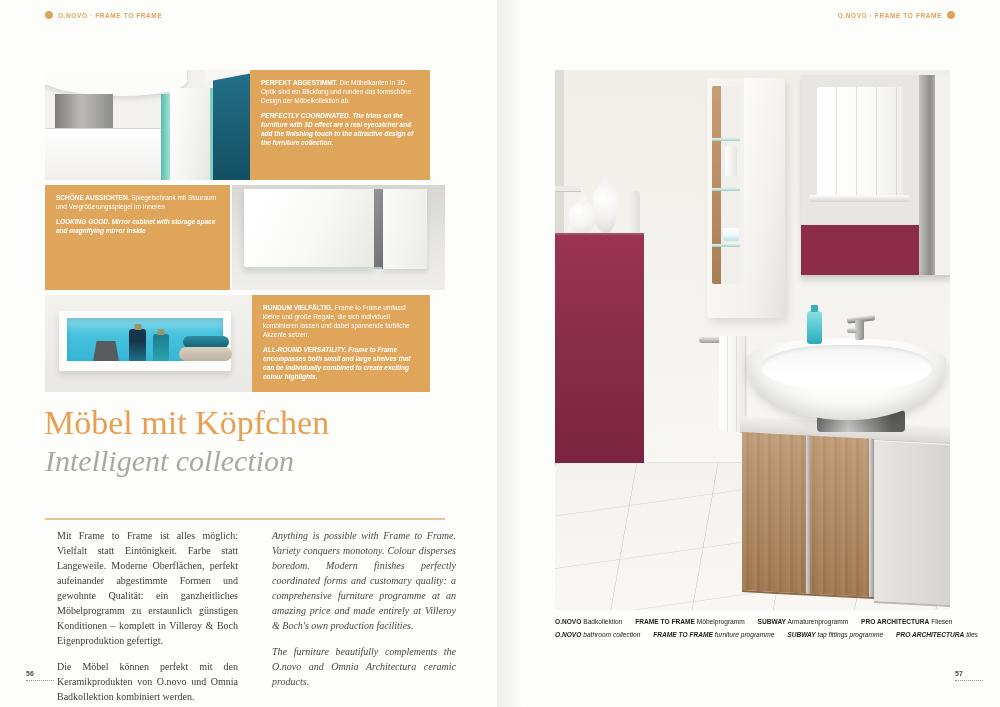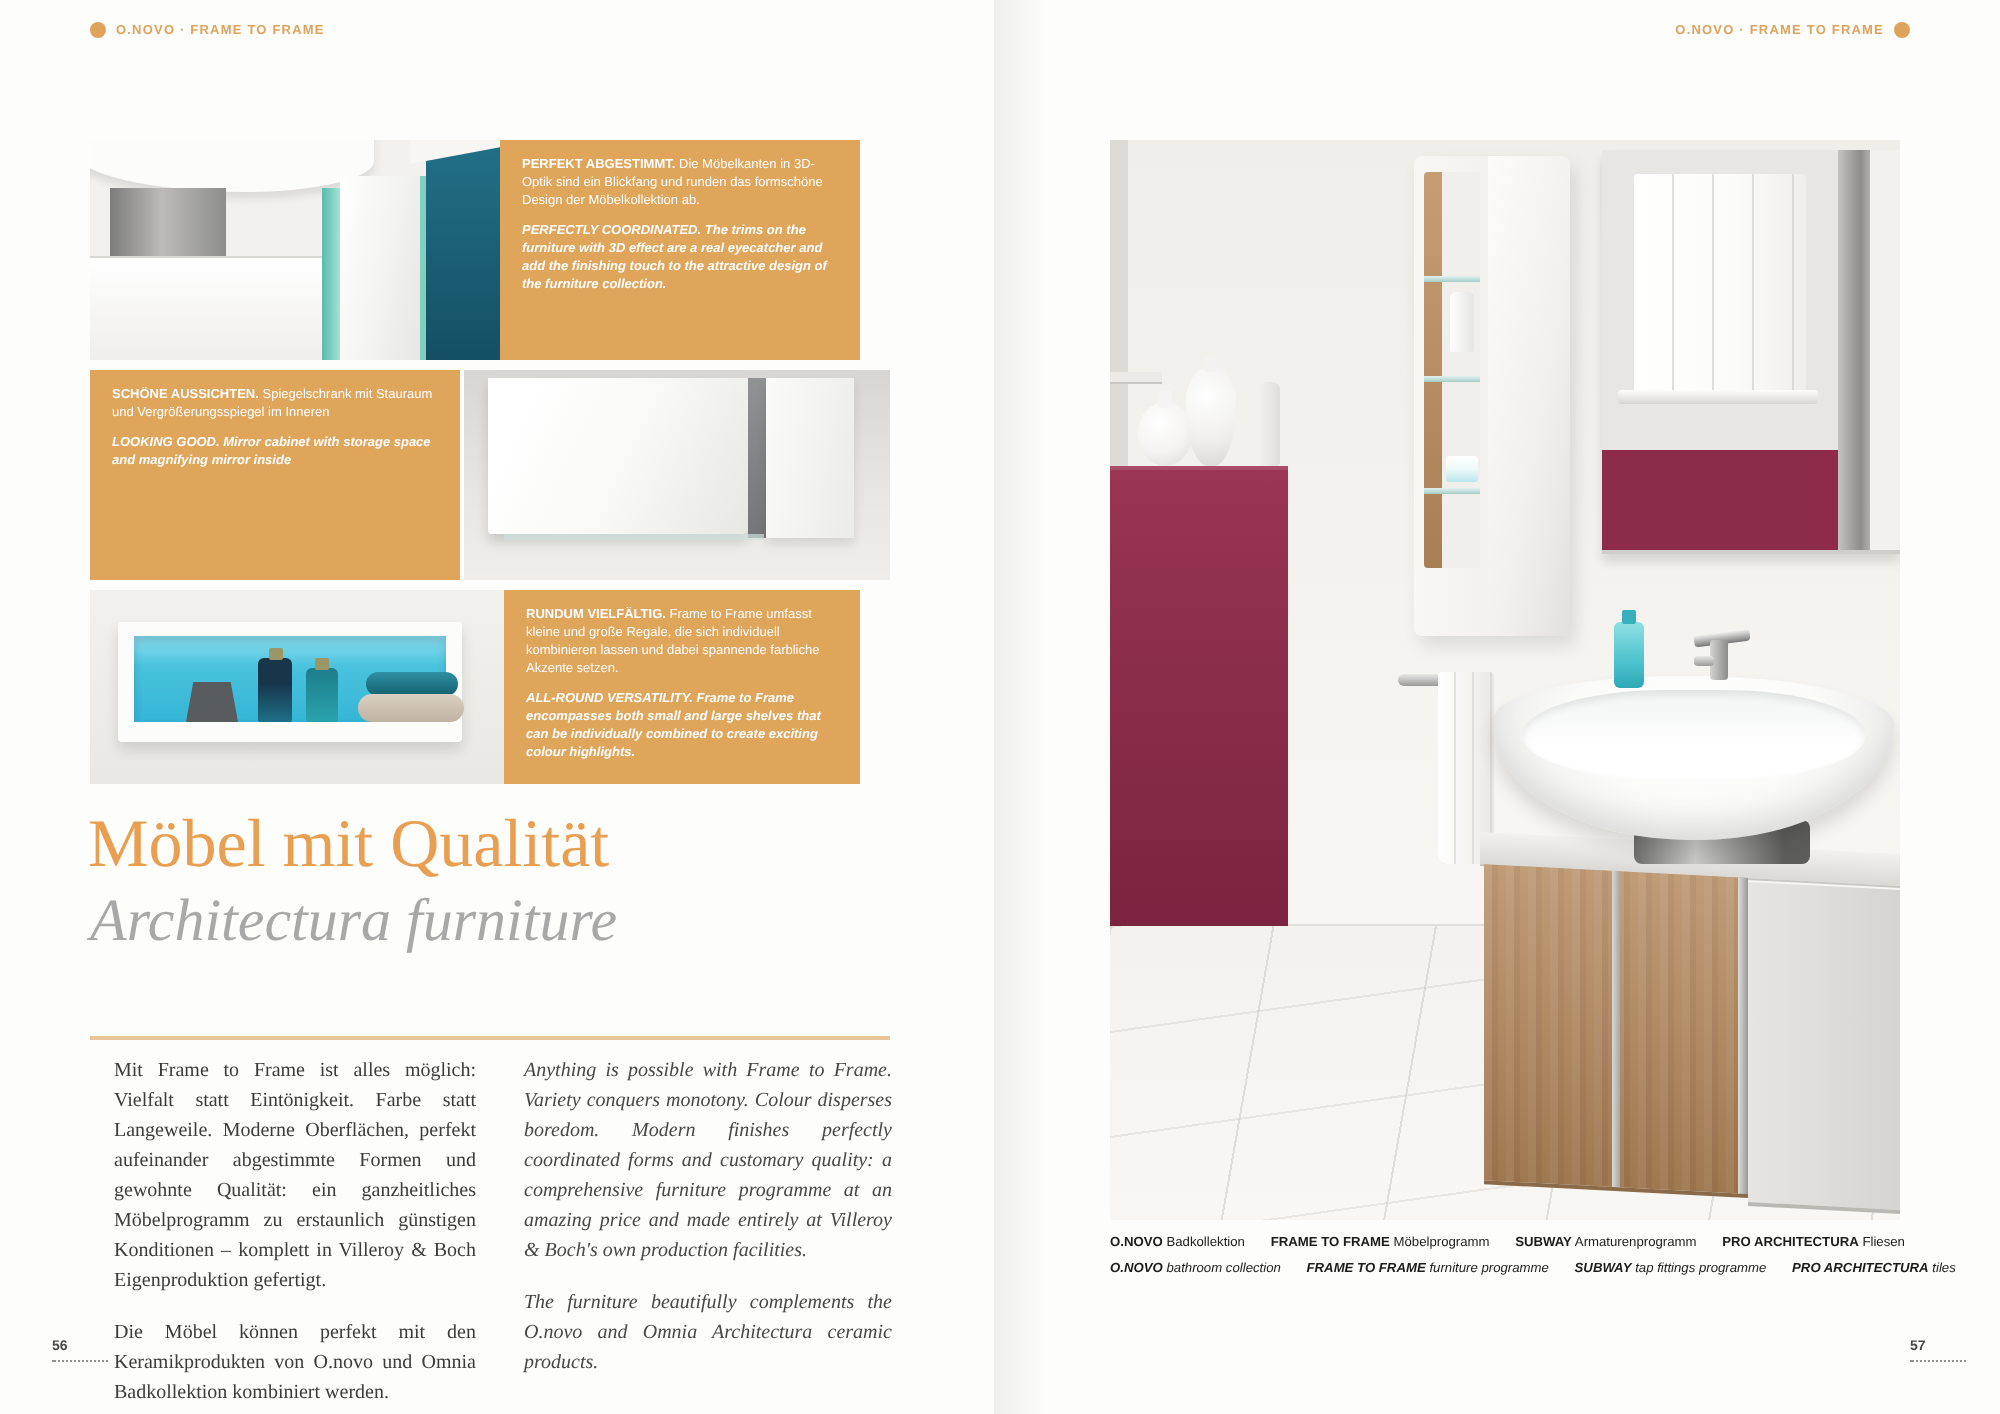--- a/index.html
+++ b/index.html
@@ -83,21 +83,21 @@
   
   .title-de{left:44px;top:404px;font-family:"Liberation Serif",serif;
     font-size:34px;color:#e89f51;}
   .title-en{left:45px;top:444px;font-family:"Liberation Serif",serif;
     font-style:italic;font-size:30px;color:#a8a8a8;}
   .rule{left:45px;top:518px;width:400px;height:2px;background:#e7c596;}
   .body-col{top:528px;font-family:"Liberation Serif",serif;font-size:10px;
     line-height:1.5;color:#3c3c3c;text-align:justify;}
   .body-col p{margin:0 0 11px 12px;}
   .col-de{left:45px;width:193px;}
-  .col-en{left:250px;width:196px;font-style:italic;color:#474747;}
+  .col-en{left:260px;width:196px;font-style:italic;color:#474747;}
 
   
   #photo-main{left:555px;top:70px;width:395px;height:540px;
     background:linear-gradient(180deg,#efeee9,#f7f6f2 70%);}
   .rp-floor{left:0;top:392px;width:395px;height:148px;
     background-image:
       repeating-linear-gradient(100deg,rgba(195,193,185,0.45) 0 1px,transparent 1px 80px),
       repeating-linear-gradient(172deg,rgba(195,193,185,0.30) 0 1px,transparent 1px 52px),
       linear-gradient(180deg,#f3f2ee,#f8f7f4);
     border-top:1px solid #e0dfda;}
@@ -249,22 +249,22 @@
       <div class="abs p3-towel-bottom"></div>
     </div>
   </div>
 </div>
 
 <div class="abs callout" id="callout-3">
   <p><span class="co-title">RUNDUM VIELFÄLTIG.</span> <span>Frame to Frame umfasst kleine und große Regale, die sich individuell kombinieren lassen und dabei spannende farbliche Akzente setzen.</span></p>
   <p class="co-en"><span class="co-title">ALL-ROUND VERSATILITY.</span> <span>Frame to Frame encompasses both small and large shelves that can be individually combined to create exciting colour highlights.</span></p>
 </div>
 
-<div class="abs title-de">Möbel mit Qualität</div>
-<div class="abs title-en">Architectura furniture</div>
+<div class="abs title-de">Möbel mit Köpfchen</div>
+<div class="abs title-en">Intelligent collection</div>
 <div class="abs rule"></div>
 
 <div class="abs body-col col-de">
   <p>Mit Frame to Frame ist alles möglich: Vielfalt statt Eintönigkeit. Farbe statt Langeweile. Moderne Oberflächen, perfekt aufeinander abgestimmte Formen und gewohnte Qualität: ein ganzheitliches Möbelprogramm zu erstaunlich günstigen Konditionen – komplett in Villeroy &amp; Boch Eigenproduktion gefertigt.</p>
   <p>Die Möbel können perfekt mit den Keramikprodukten von O.novo und Omnia Badkollektion kombiniert werden.</p>
 </div>
 <div class="abs body-col col-en">
   <p>Anything is possible with Frame to Frame. Variety conquers monotony. Colour disperses boredom. Modern finishes perfectly coordinated forms and customary quality: a comprehensive furniture programme at an amazing price and made entirely at Villeroy &amp; Boch's own production facilities.</p>
   <p>The furniture beautifully complements the O.novo and Omnia Architectura ceramic products.</p>
 </div>

